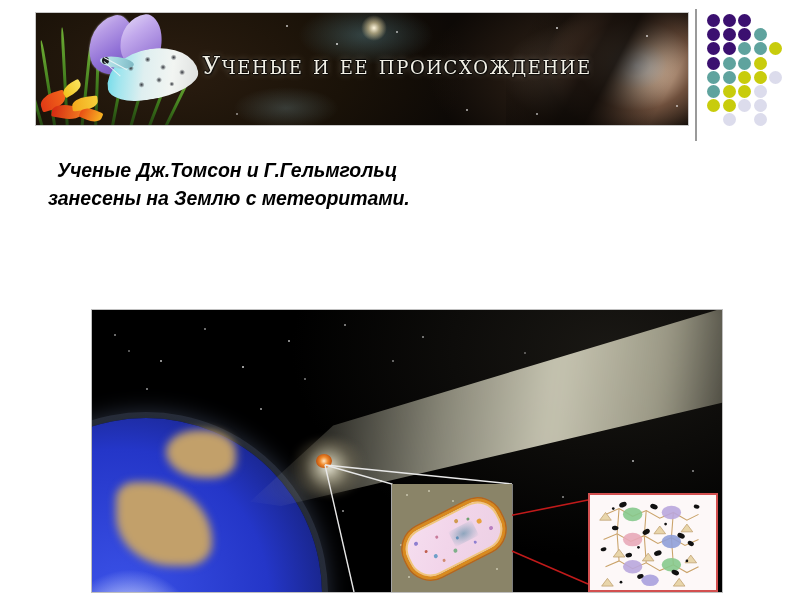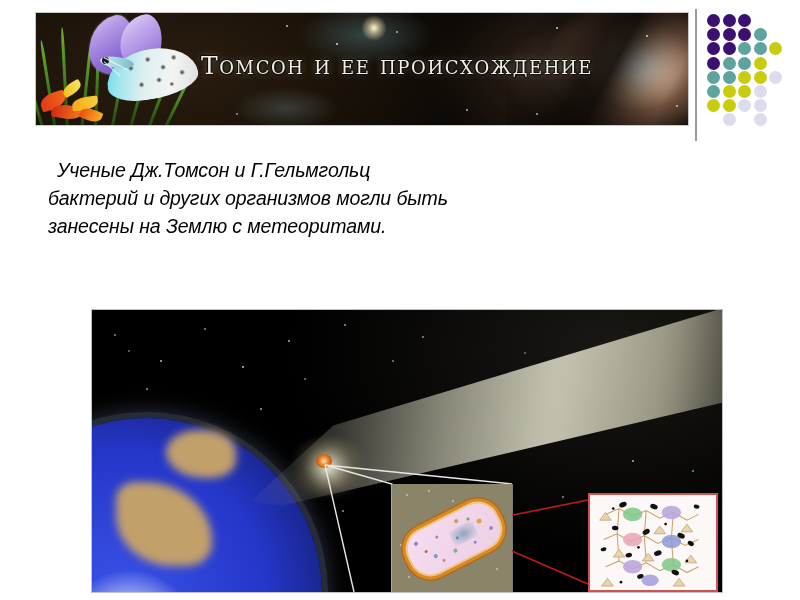--- a/index.html
+++ b/index.html
@@ -172,21 +172,21 @@
   }
 
   
   #body-text {
     position: absolute;
     left: 44px;
     top: 156px;
     width: 600px;
     font-family: "Liberation Sans", sans-serif;
     font-size: 19.5px;
-    font-weight: normal;
+    font-weight: bold;
     font-style: italic;
     line-height: 28px;
     color: #000000;
     letter-spacing: -0.1px;
   }
   #body-text .tl { display: block; white-space: nowrap; }
   #body-text .tl.first { padding-left: 13px; }
   #body-text .tl.rest { padding-left: 4px; }
 
   
@@ -362,21 +362,21 @@
   <div class="flower-petal" style="left:26px;top:70px;width:20px;height:11px;background:linear-gradient(90deg,#f0c21e,#f9e45c);transform:rotate(-30deg);"></div>
 
   <div class="bf-wing-upper-l"></div>
   <div class="bf-wing-upper-r"></div>
   <div class="bf-wing-lower"></div>
   <div class="bf-body"></div>
   <div class="bf-eye"></div>
   <div class="bf-antenna" style="left:68px;top:44px;width:26px;transform:rotate(28deg);"></div>
   <div class="bf-antenna" style="left:68px;top:48px;width:22px;transform:rotate(42deg);"></div>
 
-  <div id="banner-title">Томсон и ее происхождение</div>
+  <div id="banner-title">Ученые и ее происхождение</div>
 </div>
 
 <div id="header-divider"></div>
 
 <div id="dot-grid">
     <div class="dot" style="left: 0px; top: 0px; background: rgb(59, 16, 112);"></div>
     <div class="dot" style="left: 15.5px; top: 0px; background: rgb(59, 16, 112);"></div>
     <div class="dot" style="left: 31px; top: 0px; background: rgb(59, 16, 112);"></div>
     <div class="dot" style="left: 0px; top: 14.2px; background: rgb(59, 16, 112);"></div>
     <div class="dot" style="left: 15.5px; top: 14.2px; background: rgb(59, 16, 112);"></div>
@@ -403,21 +403,20 @@
     <div class="dot" style="left: 0px; top: 85.2px; background: rgb(200, 204, 12);"></div>
     <div class="dot" style="left: 15.5px; top: 85.2px; background: rgb(200, 204, 12);"></div>
     <div class="dot" style="left: 31px; top: 85.2px; background: rgb(220, 220, 236);"></div>
     <div class="dot" style="left: 46.5px; top: 85.2px; background: rgb(220, 220, 236);"></div>
     <div class="dot" style="left: 15.5px; top: 99.4px; background: rgb(220, 220, 236);"></div>
     <div class="dot" style="left: 46.5px; top: 99.4px; background: rgb(220, 220, 236);"></div>
   </div>
 
 <div id="body-text">
   <span class="tl first">Ученые Дж.Томсон и Г.Гельмгольц</span>
-  <span class="tl rest">бактерий и других организмов могли быть</span>
   <span class="tl rest">занесены на Землю с метеоритами.</span>
 </div>
 
 <div id="space-image">
   <div class="space-bg"></div>
 
   <div class="sky-star" style="left:22px;top:24px;width:2px;height:2px;opacity:.55;"></div>
   <div class="sky-star" style="left:36px;top:40px;width:1.5px;height:1.5px;opacity:.4;"></div>
   <div class="sky-star" style="left:68px;top:50px;width:2px;height:2px;opacity:.75;"></div>
   <div class="sky-star" style="left:54px;top:78px;width:2px;height:2px;opacity:.6;"></div>

